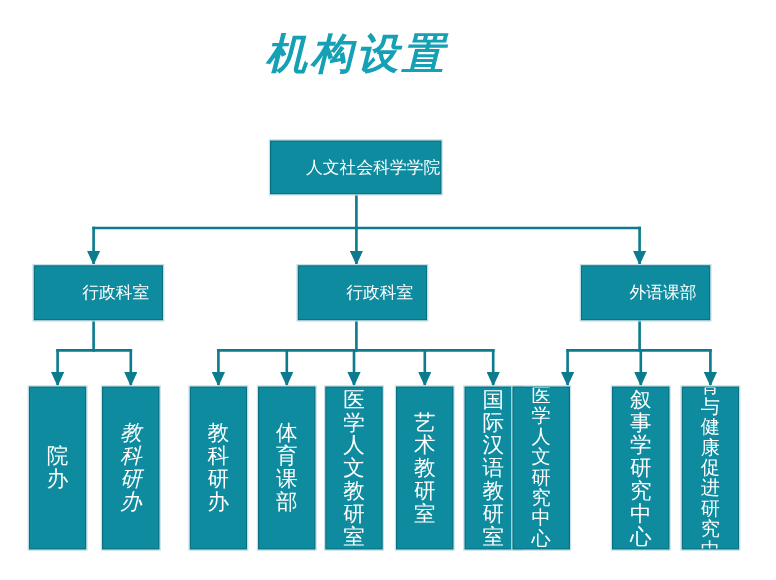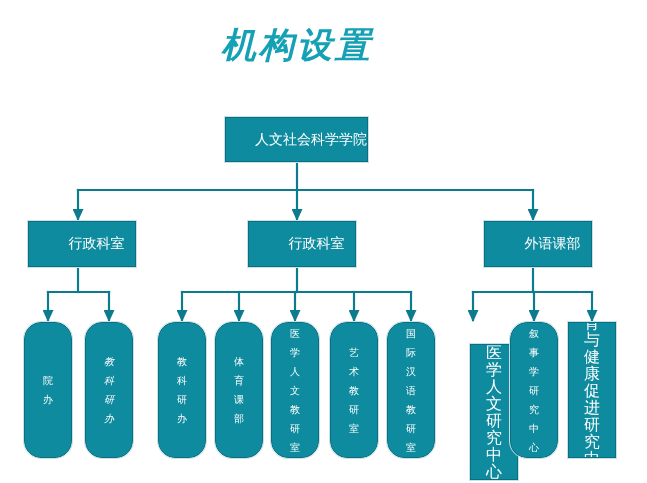--- a/index.html
+++ b/index.html
@@ -60,21 +60,21 @@
     top: 221px;
     width: 108px; height: 46px;
     font-size: 14px;
     white-space: nowrap;
   }
   .node.leaf {
     top: 322px;
     width: 48px; height: 136px;
     word-break: break-all;
   }
-  .node.v1 { font-size: 10px; line-height: 19px; padding: 2px 14px; border-radius: 17px; }
+  .node.v1 { font-size: 18px; line-height: 19px; padding: 2px 14px; }
   .node.v2 { font-size: 16px; line-height: 17px; padding: 2px 22px; }
 </style>
 </head>
 <body>
 
 <div class="canvas">
 
   <div class="page-title">机构设置</div>
 
   <svg class="connectors" width="647" height="483" viewBox="0 0 647 483" xmlns="http://www.w3.org/2000/svg">
@@ -126,17 +126,17 @@
 
   <div class="node leaf v1" style="left:24px;">院办</div>
   <div class="node leaf v1" style="left:85px;font-style:italic;">教科研办</div>
 
   <div class="node leaf v1" style="left:158px;">教科研办</div>
   <div class="node leaf v1" style="left:215px;">体育课部</div>
   <div class="node leaf v1" style="left:271px;">医学人文教研室</div>
   <div class="node leaf v1" style="left:330px;">艺术教研室</div>
   <div class="node leaf v1" style="left:387px;">国际汉语教研室</div>
 
-  <div class="node leaf v2" style="left:470px;margin-top:22px;">医学人文研究中心</div>
+  <div class="node leaf v2" style="left:427px;">医学人文研究中心</div>
   <div class="node leaf v1" style="left:510px;">叙事学研究中心</div>
   <div class="node leaf v2" style="left:568px;">体育与健康促进研究中心</div>
 
 </div>
 
 </body></html>

